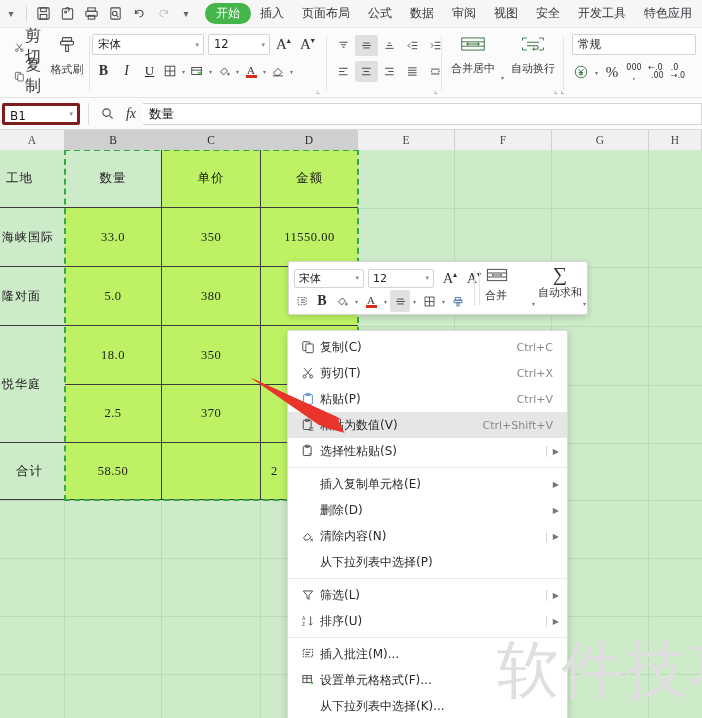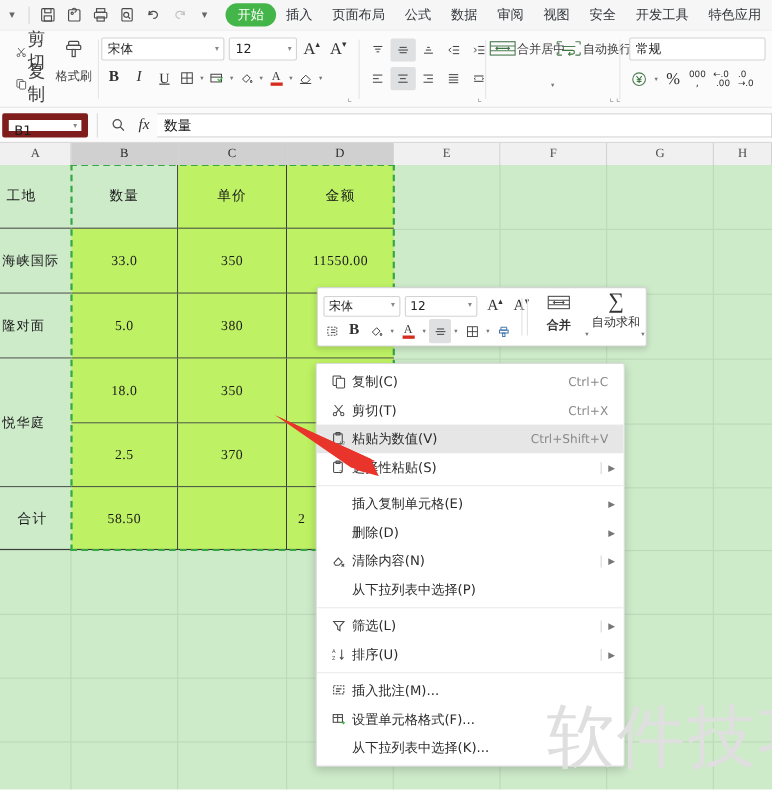--- a/index.html
+++ b/index.html
@@ -88,21 +88,21 @@
   .align-grp { left: 330px; width: 110px; }
   .align-row { position: absolute; left: 2px; display: flex; }
   .abtn {
     width: 23px; height: 21px; display: flex; align-items: center; justify-content: center;
   }
   .abtn.sel { background: #dfe0e2; border-radius: 2px; }
 
   .merge-grp { left: 444px; width: 118px; }
   .mbtn {
     position: absolute; top: 6px; width: 58px;
-    display: flex; flex-direction: row; 
+    display: flex; flex-direction: column; align-items: center;
   }
   .mbtn .lbl { font-size: 11px; color: #3c3c3c; margin-top: 3px; white-space: nowrap; }
 
   .num-grp { left: 566px; width: 136px; }
   .numfmt {
     position: absolute; left: 6px; top: 6px; width: 124px; height: 21px;
     border: 1px solid #d3d3d3; background: #fff; border-radius: 2px;
     font-size: 11.5px; color: #222; padding: 0 5px; line-height: 19px;
   }
   .numrow { position: absolute; left: 4px; top: 33px; display: flex; align-items: center; }
@@ -111,21 +111,21 @@
   .dlg-launch { position:absolute; font-size:9px; color:#9a9a9a; }
 
   
   .fbar {
     position: absolute; top: 98px; left: 0; width: 702px; height: 32px;
     background: #fbfbfb; border-bottom: 1px solid #d9d9d9;
     display: flex; align-items: center;
   }
   .namebox {
     margin-left: 2px; width: 78px; height: 22px; background: #fff;
-    border: 6px solid #7f1d1d; border-radius: 2px; position: relative;
+    border: 3px solid #7f1d1d; border-radius: 2px; position: relative;
     font-size: 12px; color: #1a1a1a; padding: 0 14px 0 5px; line-height: 20px;
   }
   .fb-sep { width:1px; height:22px; background:#dcdcdc; margin: 0 6px 0 8px; }
   .fb-ico { width: 24px; display:flex; align-items:center; justify-content:center; color:#444; }
   .fx { font-family:"Liberation Serif", serif; font-style: italic; font-size: 14px; color:#333; }
   .finput {
     flex: 1; height: 22px; background: #fff; border: 1px solid #d5d5d5;
     border-left: none; font-size: 12.5px; color: #111; padding: 0 6px; line-height: 20px;
     margin-right: 0;
   }
@@ -683,21 +683,21 @@
       <div class="mini-btn" style="width:20px;">
         <svg width="14" height="14" viewBox="0 0 16 16" fill="none" stroke="#3b6ea5" stroke-width="1">
           <path d="M5 4 h6 v3 h-6 z"></path>
             <rect x="3.5" y="7" width="9" height="3"></rect>
             <rect x="6.8" y="10" width="2.4" height="3.6"></rect>
         </svg>
       </div>
     </div>
     <div class="mini-sep" style="left:190px; top:9px;"></div>
 
-    <div style="position:absolute; left:196px; top:4px; width:46px; display:flex; flex-direction:column; align-items:center;font-weight:bold;">
+    <div style="position:absolute; left:196px; top:4px; width:46px; display:flex; flex-direction:column; align-items:flex-start;">
       <span>
         <svg width="24" height="18" viewBox="0 0 30 22" fill="none" stroke="#4a4a4a" stroke-width="1.2">
           <rect x="3" y="4" width="24" height="14"></rect>
           <line x1="3" y1="8.5" x2="27" y2="8.5"></line>
             <line x1="3" y1="13.5" x2="27" y2="13.5"></line>
           <path d="M9 11 h12 M10.5 9.5 L9 11 L10.5 12.5 M19.5 9.5 L21 11 L19.5 12.5"></path>
         </svg>
       </span>
       <span class="mini-lbl">合并</span>
     </div>
@@ -729,20 +729,30 @@
           <circle cx="4" cy="12" r="1.7"></circle>
             <circle cx="11.6" cy="12" r="1.7"></circle>
           <line x1="5.2" y1="10.6" x2="12" y2="2.5"></line>
             <line x1="10.4" y1="10.6" x2="3.6" y2="2.5"></line>
         </svg>
       </span>
       <span class="mtext">剪切(T)</span>
       <span class="mkey">Ctrl+X</span>
     </div>
 
+    <div class="mi">
+      <span class="mico">
+        <svg width="14" height="14" viewBox="0 0 16 16" fill="none" stroke="#5b8cbf" stroke-width="1.1">
+          <rect x="3" y="3" width="10" height="11" rx="1"></rect>
+            <rect x="5.6" y="1.6" width="4.8" height="2.6" rx="0.6"></rect>
+        </svg>
+      </span>
+      <span class="mtext">粘贴(P)</span>
+      <span class="mkey">Ctrl+V</span>
+    </div>
 
     <div class="mi hl">
       <span class="mico">
         <svg width="14" height="14" viewBox="0 0 16 16" fill="none" stroke="#4a4a4a" stroke-width="1.1">
           <rect x="2.6" y="2.6" width="9" height="10.5" rx="1"></rect>
             <rect x="5" y="1.4" width="4.4" height="2.4" rx="0.5"></rect>
           <text x="8.6" y="14.4" font-size="5.2" fill="#4a4a4a" stroke="none" font-family="Liberation Sans, sans-serif">12</text>
         </svg>
       </span>
       <span class="mtext">粘贴为数值(V)</span>

